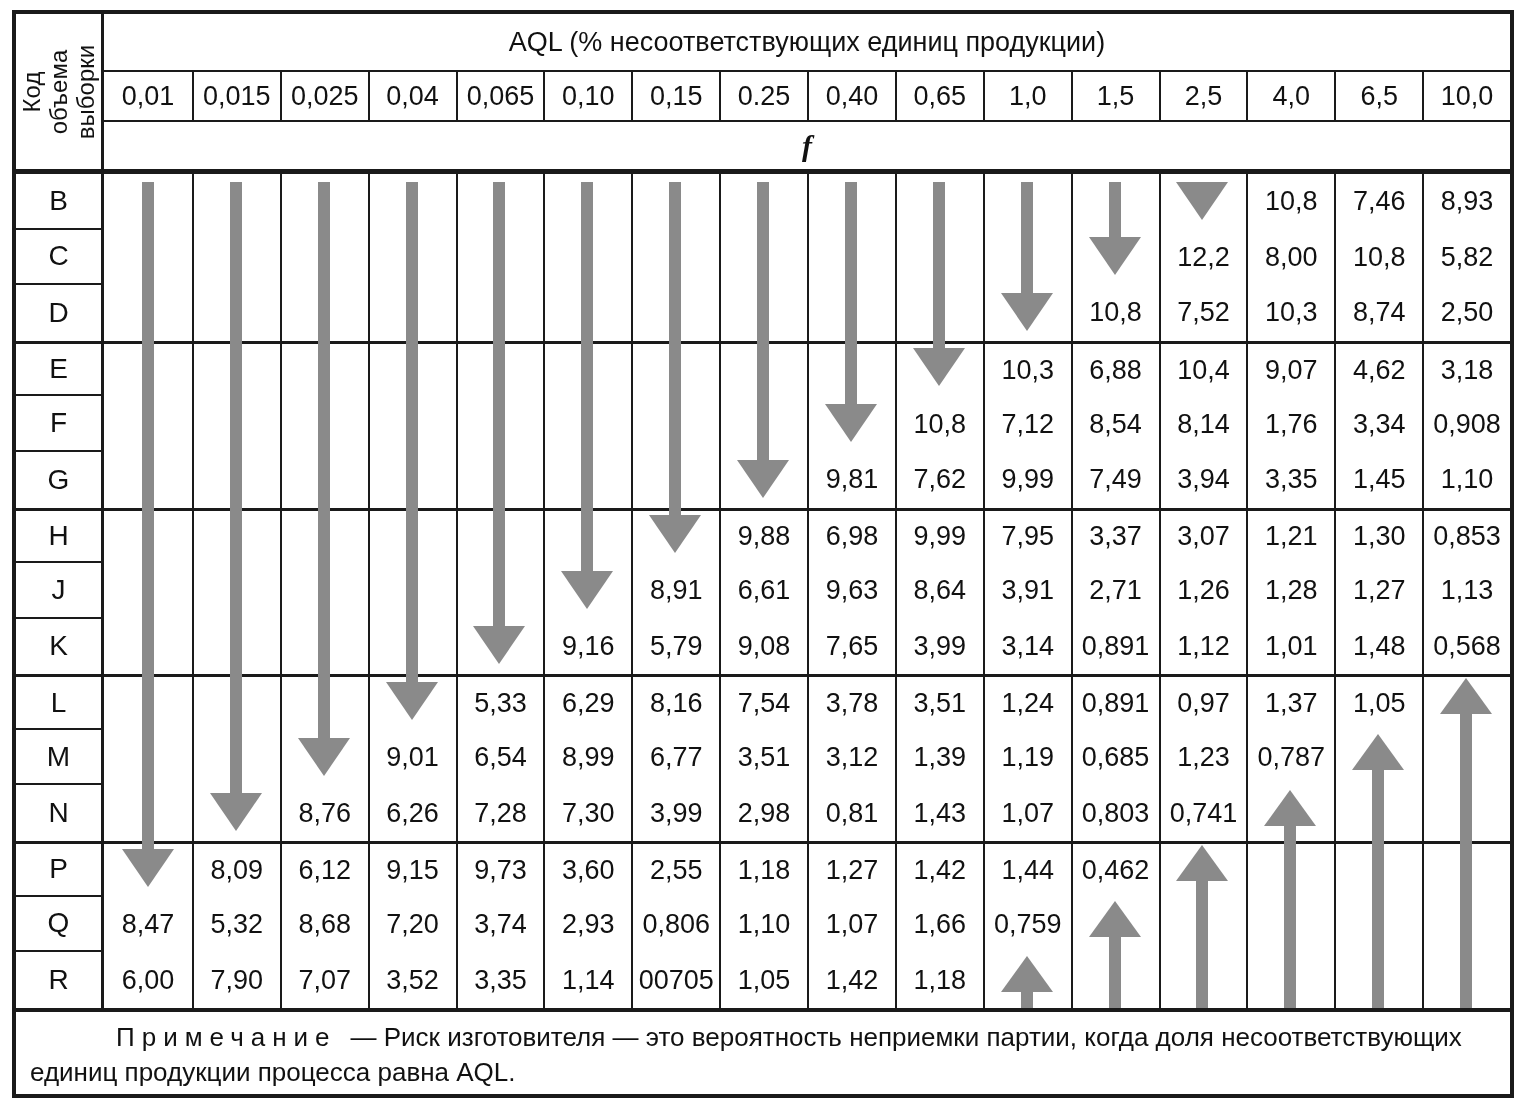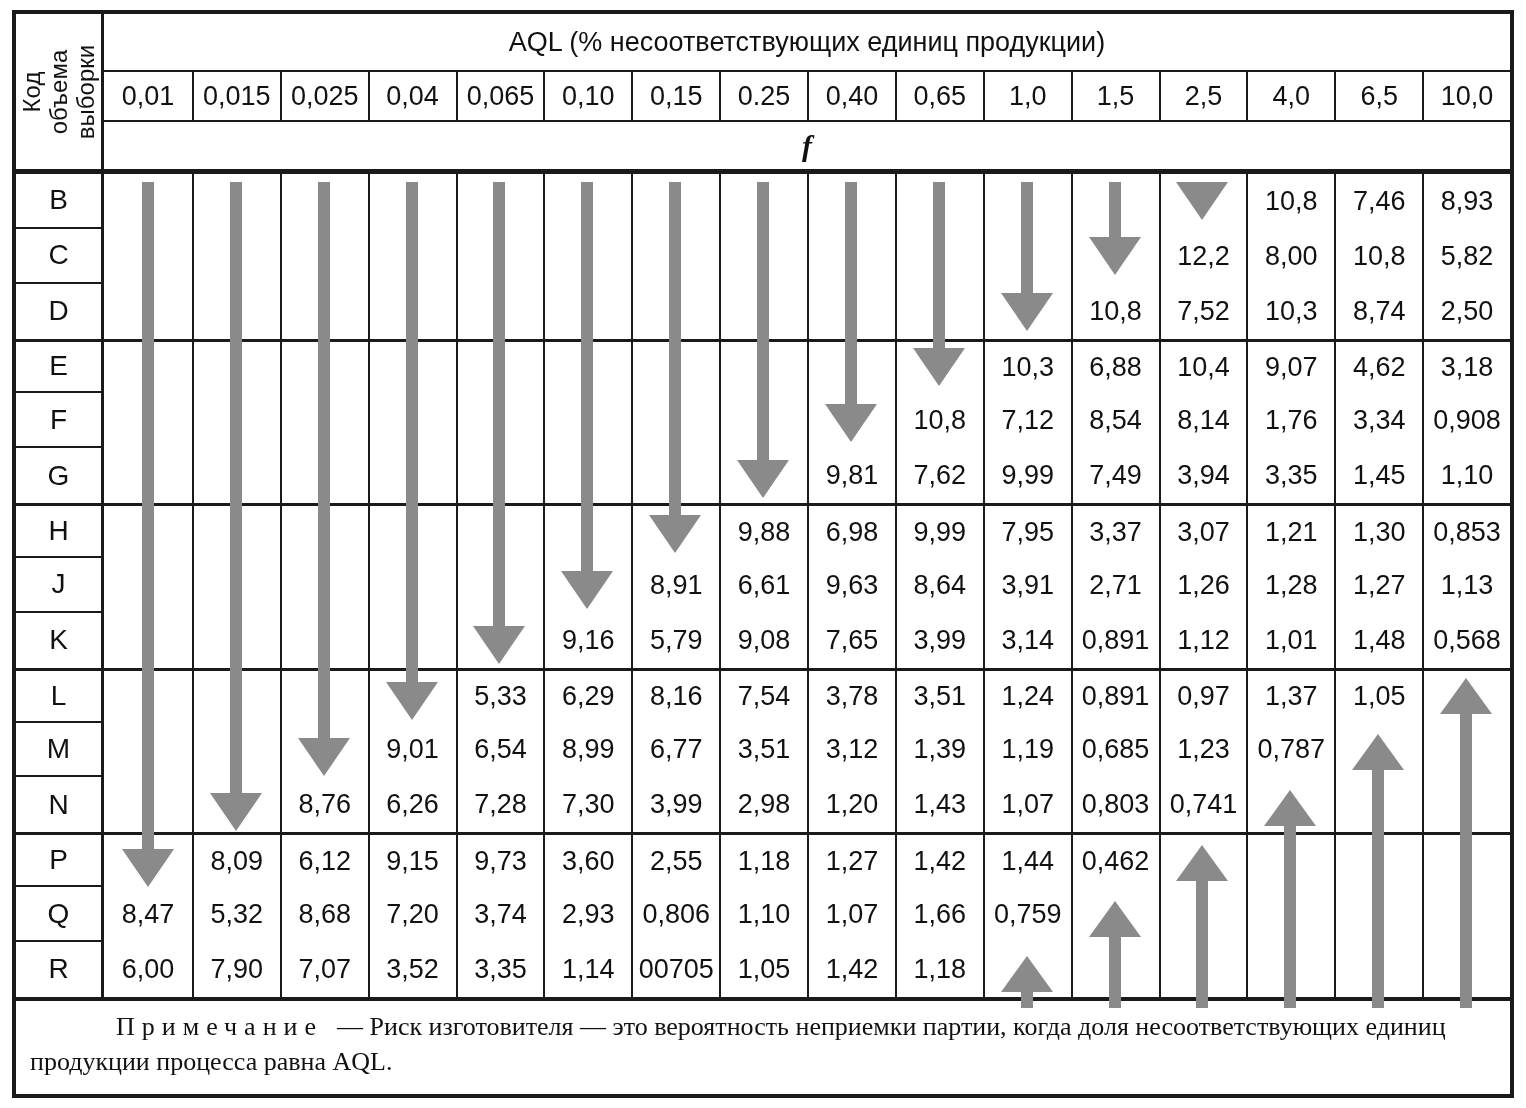--- a/index.html
+++ b/index.html
@@ -69,24 +69,23 @@
     border-left: 26px solid transparent; border-right: 26px solid transparent;
     border-top: 38px solid var(--arrow, #8a8a8a);
   }
   .ah-up {
     position: absolute; left: 0; width: 0; height: 0;
     border-left: 26px solid transparent; border-right: 26px solid transparent;
     border-bottom: 36px solid var(--arrow, #8a8a8a);
   }
   
   .note {
-    flex: 0 0 78px; padding: 8px 14px 15px 14px;
+    flex: 0 0 78px; padding: 8px 14px 4px 14px;
     font-size: 26px; line-height: 1.35;
     text-indent: 86px;
-    font-family: Liberation Serif, serif;
   }
   .note-label { letter-spacing: 7px; }
   .note-body { margin-left: 14px; }
 </style>
 </head>
 <body>
 
 <div class="page">
   <div class="frame">
 
@@ -310,21 +309,21 @@
         <div class="cell bl"></div>
         <div class="rlabel">N</div>
         <div class="cell"></div>
         <div class="cell bl"></div>
         <div class="cell bl">8,76</div>
         <div class="cell bl">6,26</div>
         <div class="cell bl">7,28</div>
         <div class="cell bl">7,30</div>
         <div class="cell bl">3,99</div>
         <div class="cell bl">2,98</div>
-        <div class="cell bl">1,20</div>
+        <div class="cell bl">0,81</div>
         <div class="cell bl">1,43</div>
         <div class="cell bl">1,07</div>
         <div class="cell bl">0,803</div>
         <div class="cell bl">0,741</div>
         <div class="cell bl"></div>
         <div class="cell bl"></div>
         <div class="cell bl"></div>
         <div class="rlabel insep gtop">P</div>
         <div class="cell gtop"></div>
         <div class="cell bl gtop">8,09</div>

